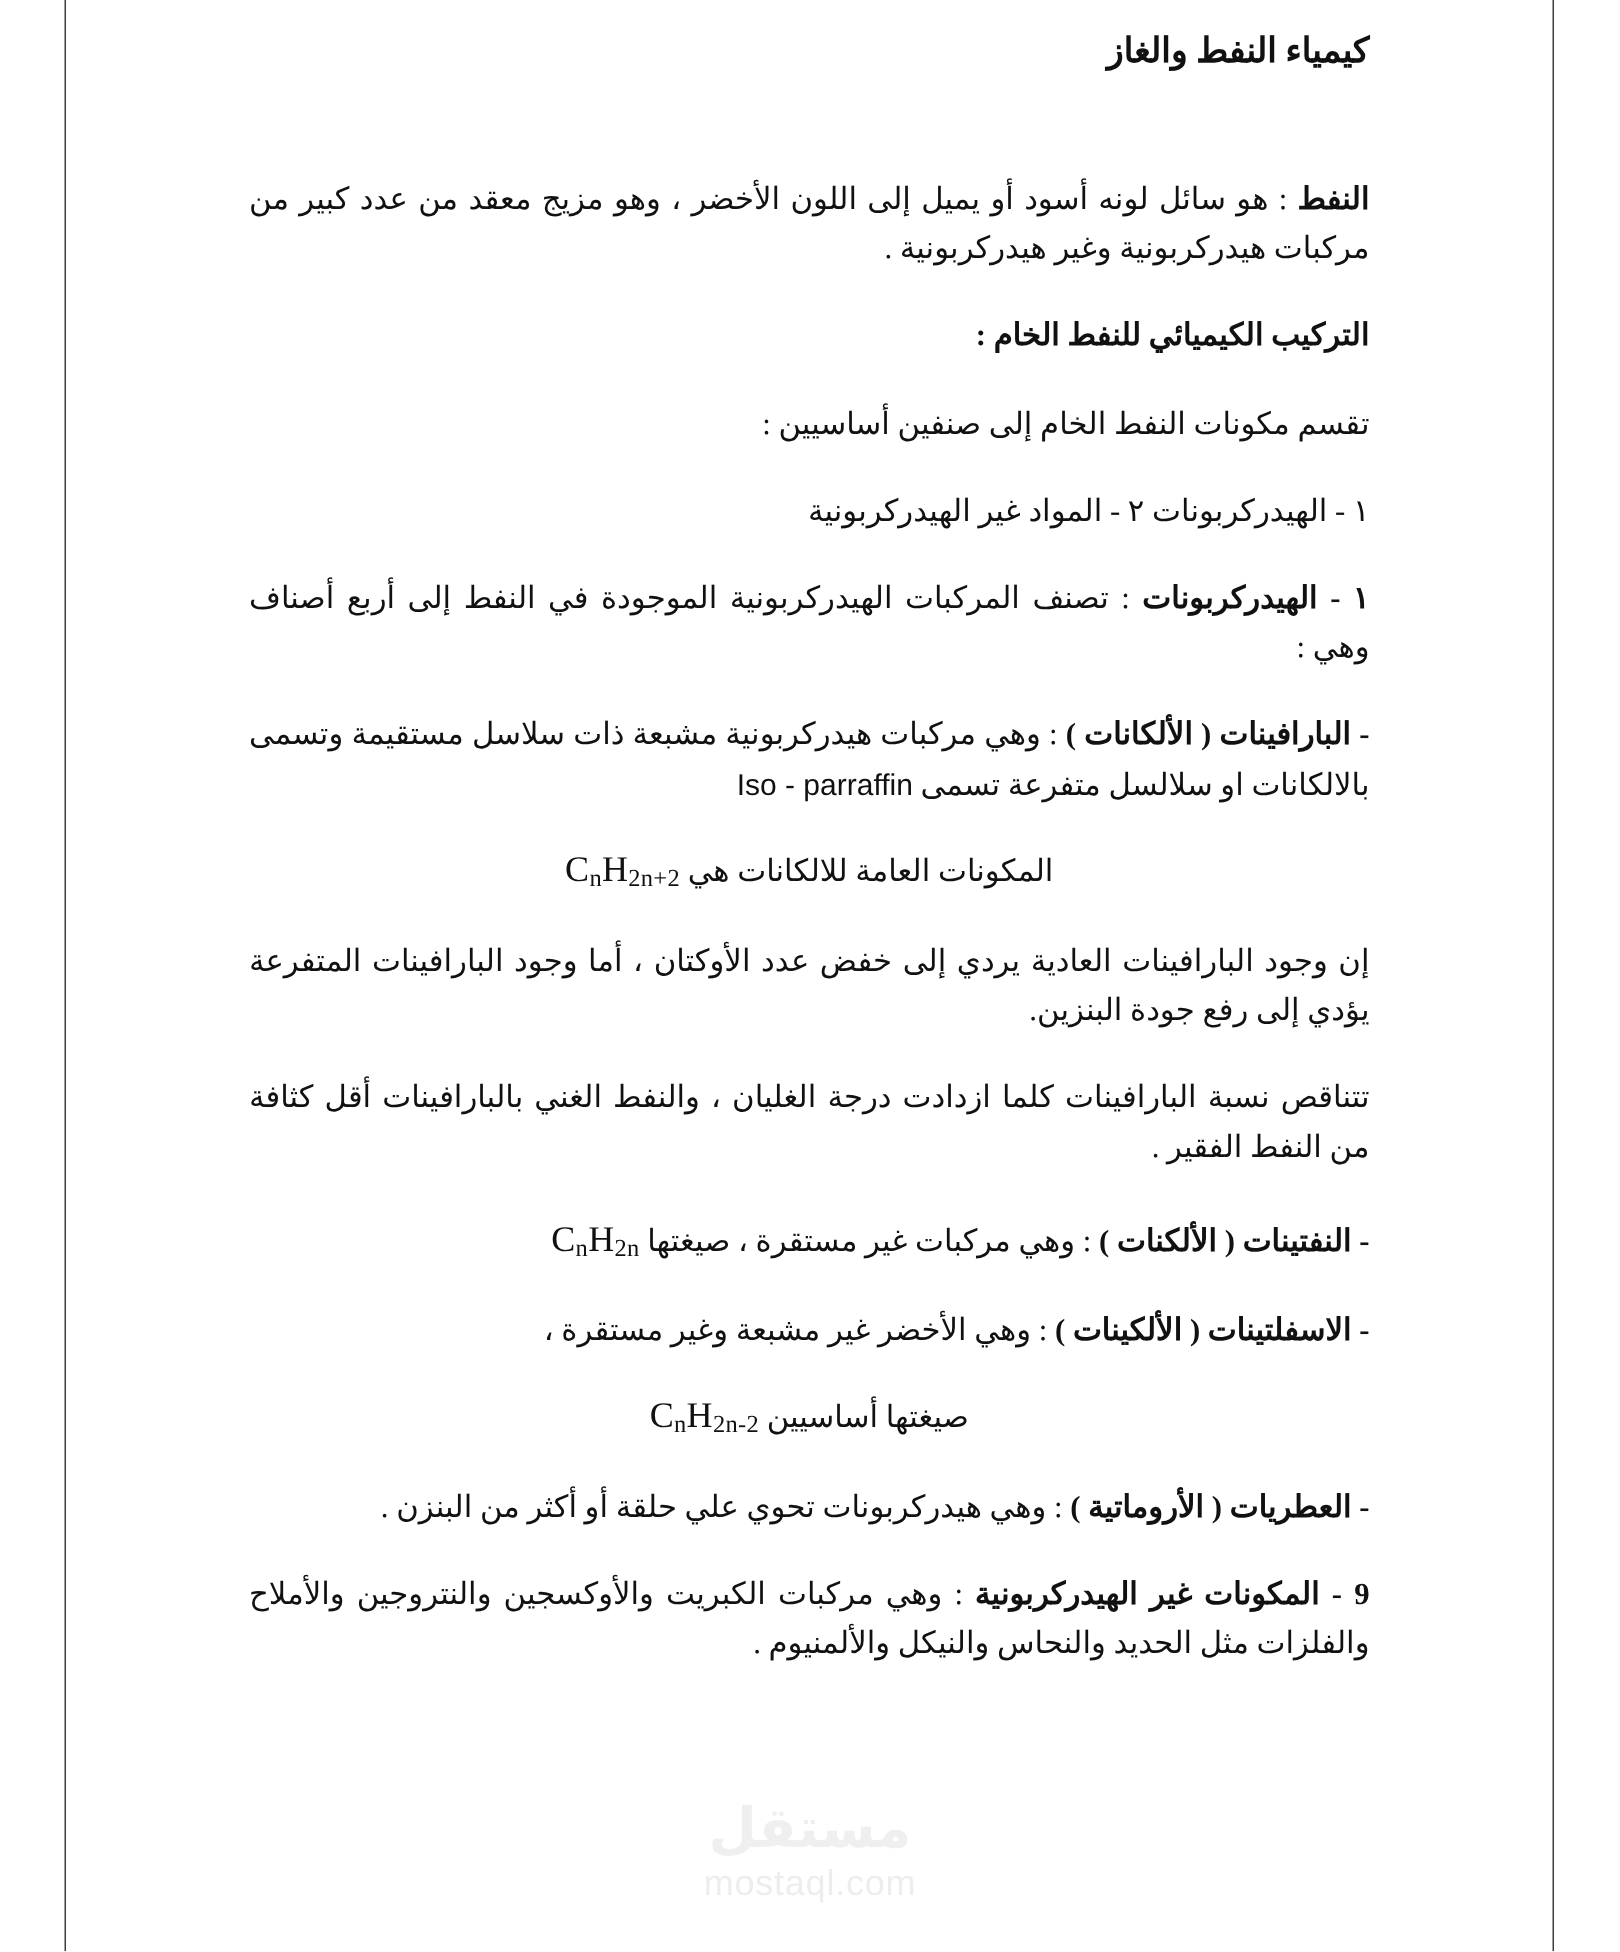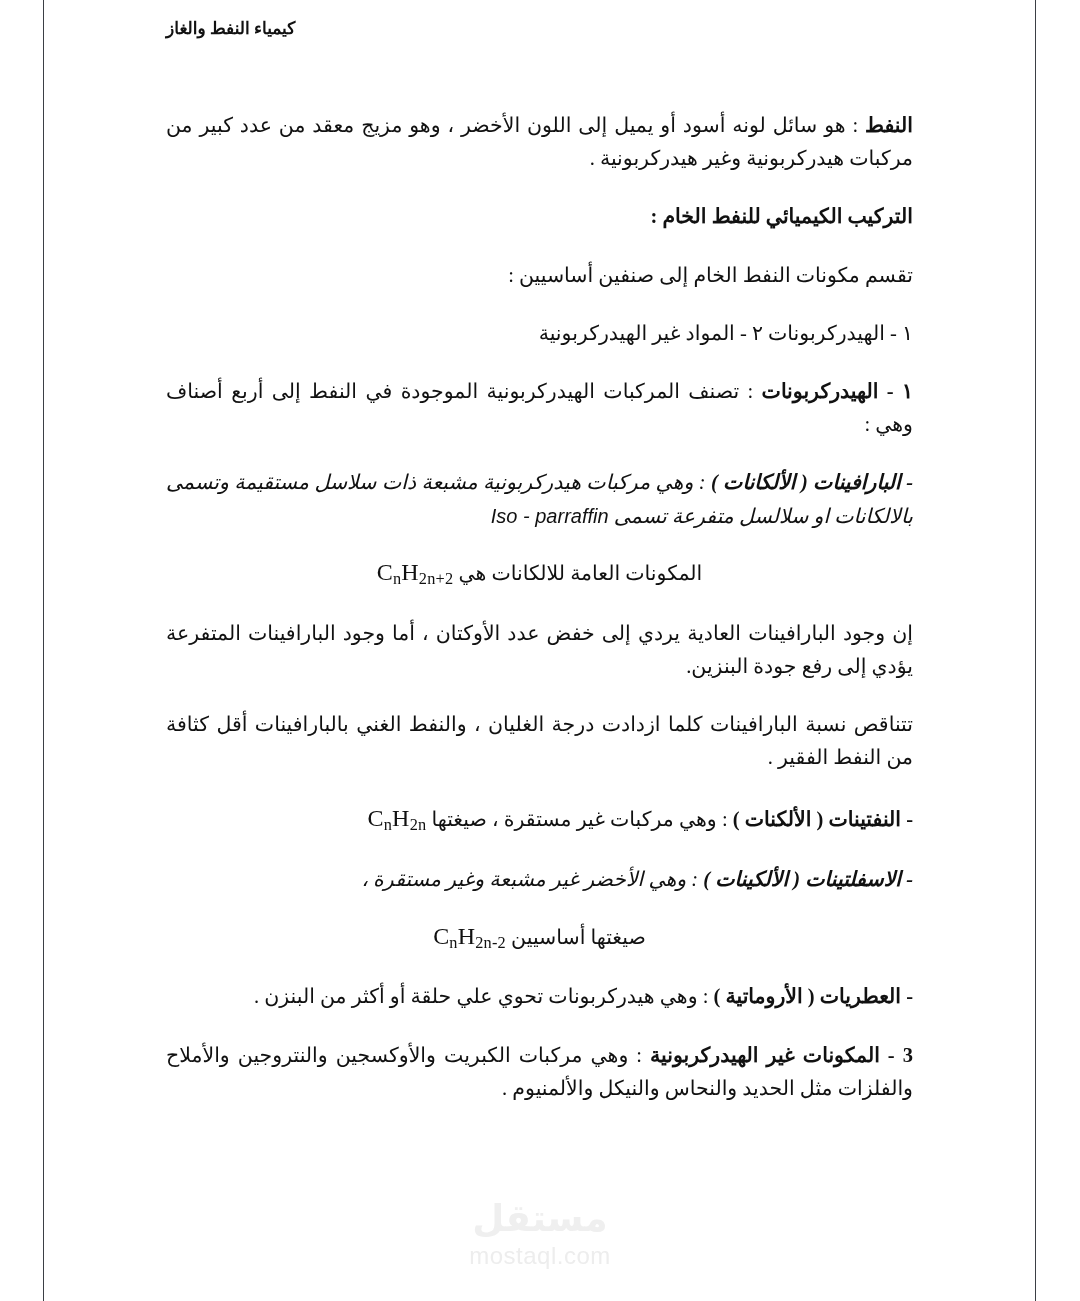--- a/index.html
+++ b/index.html
@@ -37,41 +37,41 @@
     position: absolute;
     top: 0;
     left: 43px;
     right: 45px;
     bottom: 0;
     padding: 14px 122px 0 123px;
     box-sizing: border-box;
   }
 
   .doc-title {
-    text-align: left;
+    text-align: right;
     font-weight: bold;
-    font-size: 17px;
+    font-size: 23px;
     line-height: 1.35;
     margin: 4px 0 0 0;
     letter-spacing: 0;
   }
 
   .body-block {
     margin-top: 68px;
   }
 
   p.para {
     margin: 0 0 25px 0;
     font-size: 20.5px;
     line-height: 1.62;
     text-align: justify;
     text-align-last: right;
     direction: rtl;
   }
-  p.para.tight   { margin-bottom: 20px; font-style: italic; }
+  p.para.tight   { margin-bottom: 20px; }
   p.para.looser  { margin-bottom: 30px; }
 
   
   p.para.single {
     text-align: right;
   }
 
   b, .b {
     font-weight: bold;
   }
@@ -167,21 +167,21 @@
       <p class="para"><span>تتناقص نسبة البارافينات كلما ازدادت درجة الغليان ، والنفط الغني بالبارافينات أقل كثافة من النفط الفقير .</span></p>
 
       <p class="para single"><b>- النفتينات ( الألكنات )</b><span> : وهي مركبات غير مستقرة ، صيغتها </span><span class="formula"><span>C</span><sub>n</sub><span>H</span><sub>2n</sub></span></p>
 
       <p class="para single tight"><b>- الاسفلتينات ( الألكينات )</b><span> : وهي الأخضر غير مشبعة وغير مستقرة ،</span></p>
 
       <p class="indent-line"><span>صيغتها أساسيين </span><span class="formula"><span>C</span><sub>n</sub><span>H</span><sub>2n-2</sub></span></p>
 
       <p class="para single"><b>- العطريات ( الأروماتية )</b><span> : وهي هيدركربونات تحوي علي حلقة أو أكثر من البنزن .</span></p>
 
-      <p class="para looser"><b>3 - المكونات غير الهيدركربونية</b><span> : وهي مركبات الكبريت والأوكسجين والنتروجين والأملاح والفلزات مثل الحديد والنحاس والنيكل والألمنيوم .</span></p>
+      <p class="para looser"><b>9 - المكونات غير الهيدركربونية</b><span> : وهي مركبات الكبريت والأوكسجين والنتروجين والأملاح والفلزات مثل الحديد والنحاس والنيكل والألمنيوم .</span></p>
 
     </div>
   </div>
 
   <div class="watermark">
     <span class="wm-ar">مستقل</span>
     <span class="wm-en">mostaql.com</span>
   </div>
 
 </div>

